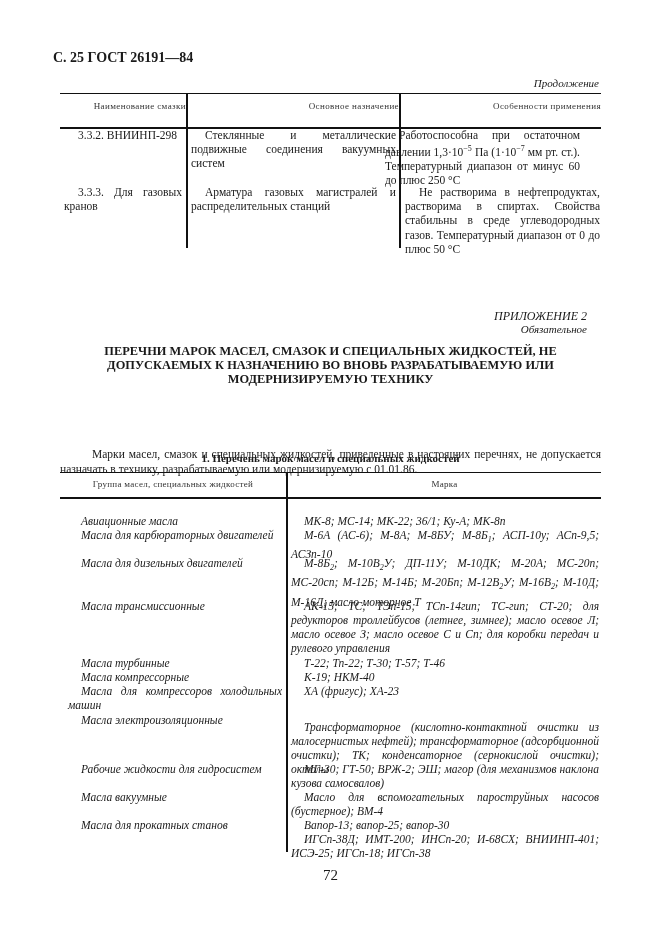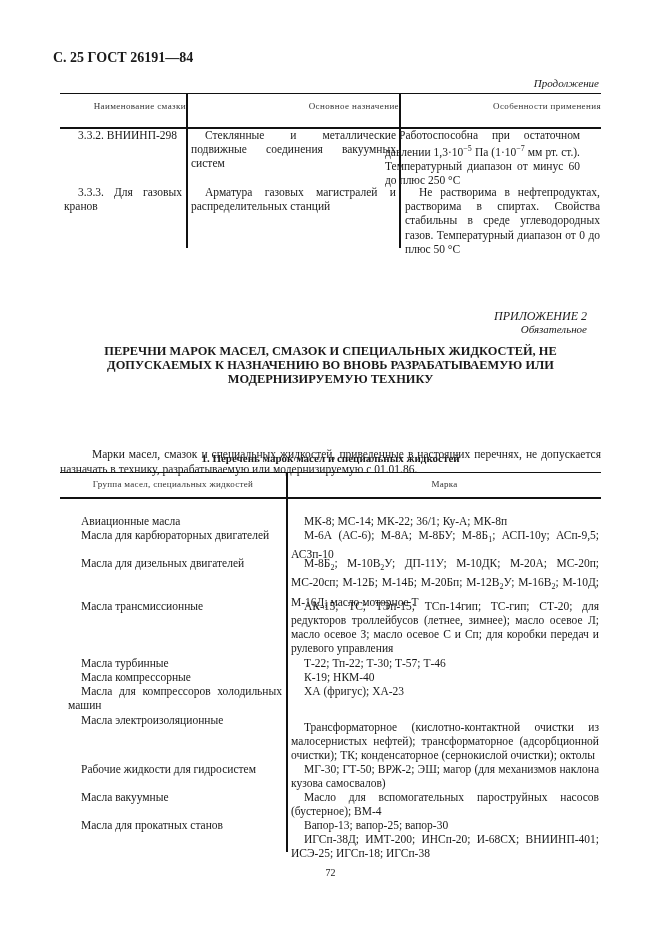--- a/index.html
+++ b/index.html
@@ -29,22 +29,22 @@
   .list-title { left: 60px; width: 541px; top: 452px; text-align: center; font-weight: bold; font-size: 11px; }
 
   
   .t2 { left: 60px; top: 472px; width: 541px; height: 380px; }
   .t2 .top { position: absolute; left: 0; right: 0; top: 0; height: 1px; background: #111; }
   .t2 .hsep { position: absolute; left: 0; right: 0; top: 25px; height: 2px; background: #111; }
   .t2 .vl { position: absolute; top: 0; bottom: 0; width: 2px; background: #111; left: 226px; }
   .t2 .hdr { position: absolute; top: 7px; font-size: 9px; letter-spacing: 0.3px; text-align: center; color:#333; }
   .row-l { position: absolute; left: 8px; width: 214px; font-size: 11.5px; line-height: 14px; text-align: justify; }
   .row-r { position: absolute; left: 231px; width: 308px; font-size: 11.5px; line-height: 14px; text-align: justify; }
-  .row-l .ti, .row-r .ti { text-indent: 13px; }
-  .page-number { left: 0; width: 661px; top: 867px; text-align: center; font-size: 10px; }
+  .row-l .ti, .row-r .ti { text-indent: 13px; font-style: italic; }
+  .page-number { left: 0; width: 661px; top: 867px; text-align: center; font-size: 15px; }
   sub { font-size: 8px; }
   sup { font-size: 8px; }
 </style>
 </head>
 <body>
 
 <div class="abs page-header">С. 25 ГОСТ 26191—84</div>
 <div class="abs continuation">Продолжение</div>
 
 <div class="abs t1">

